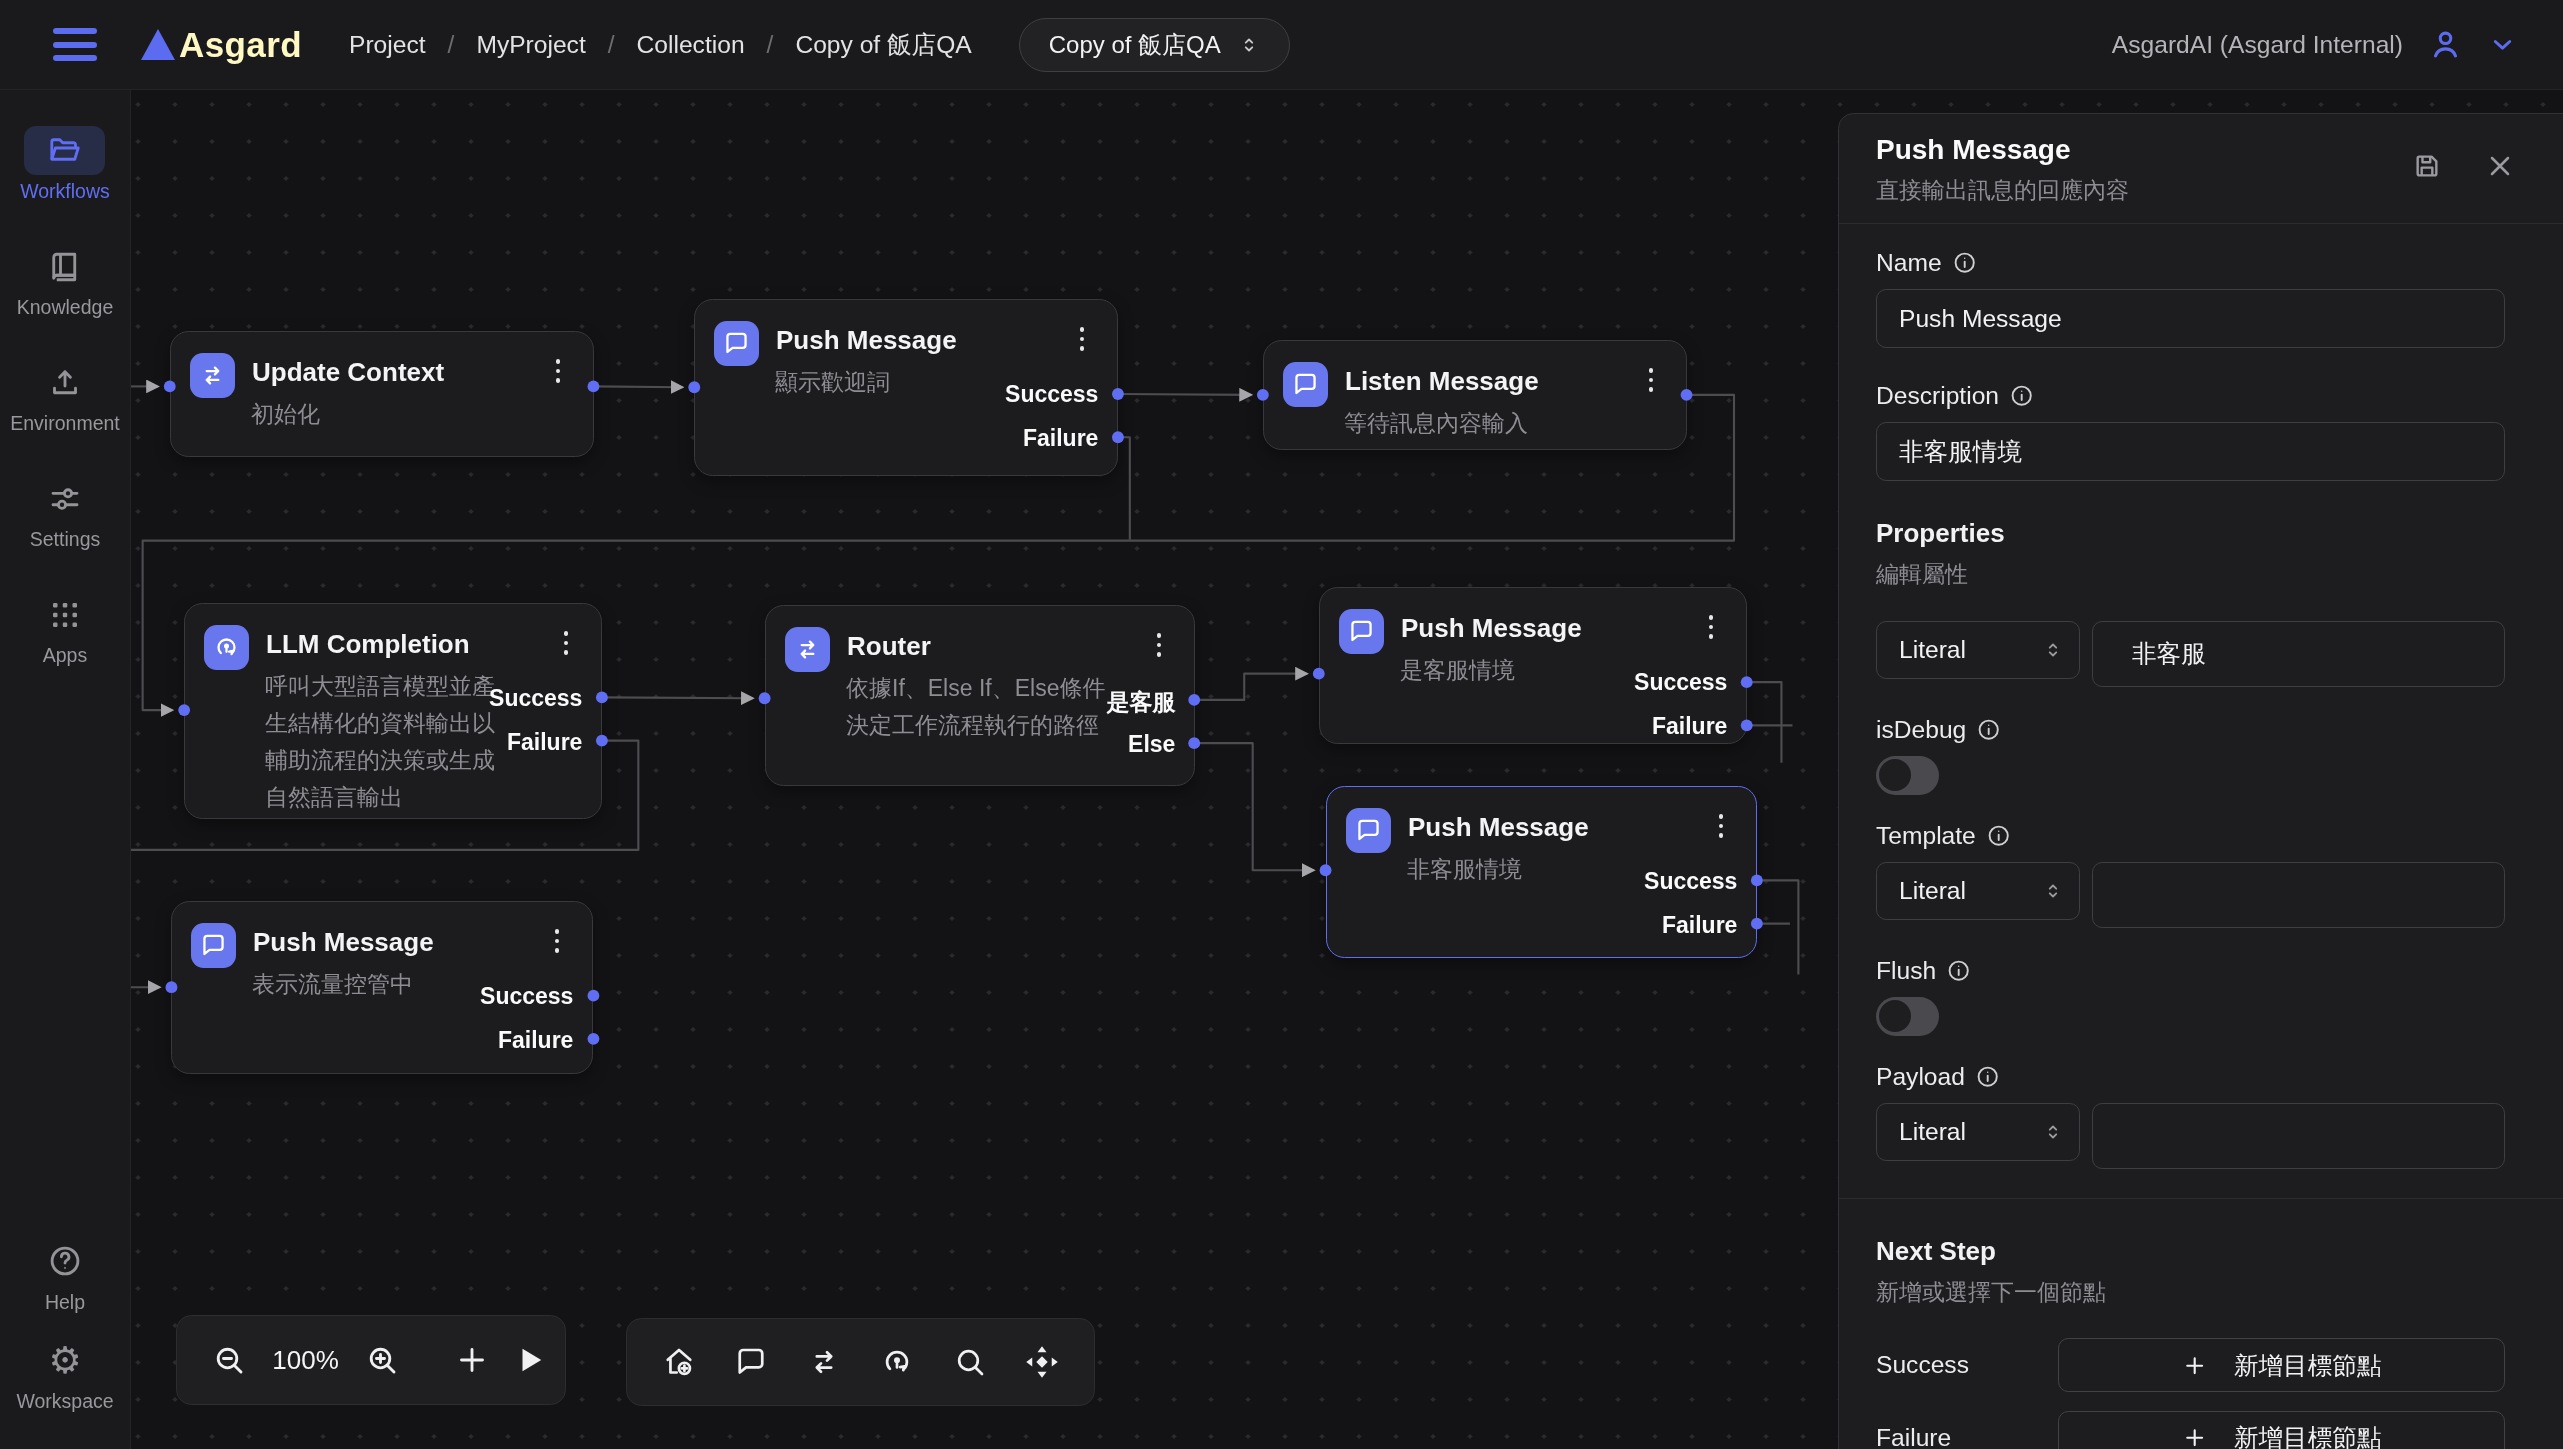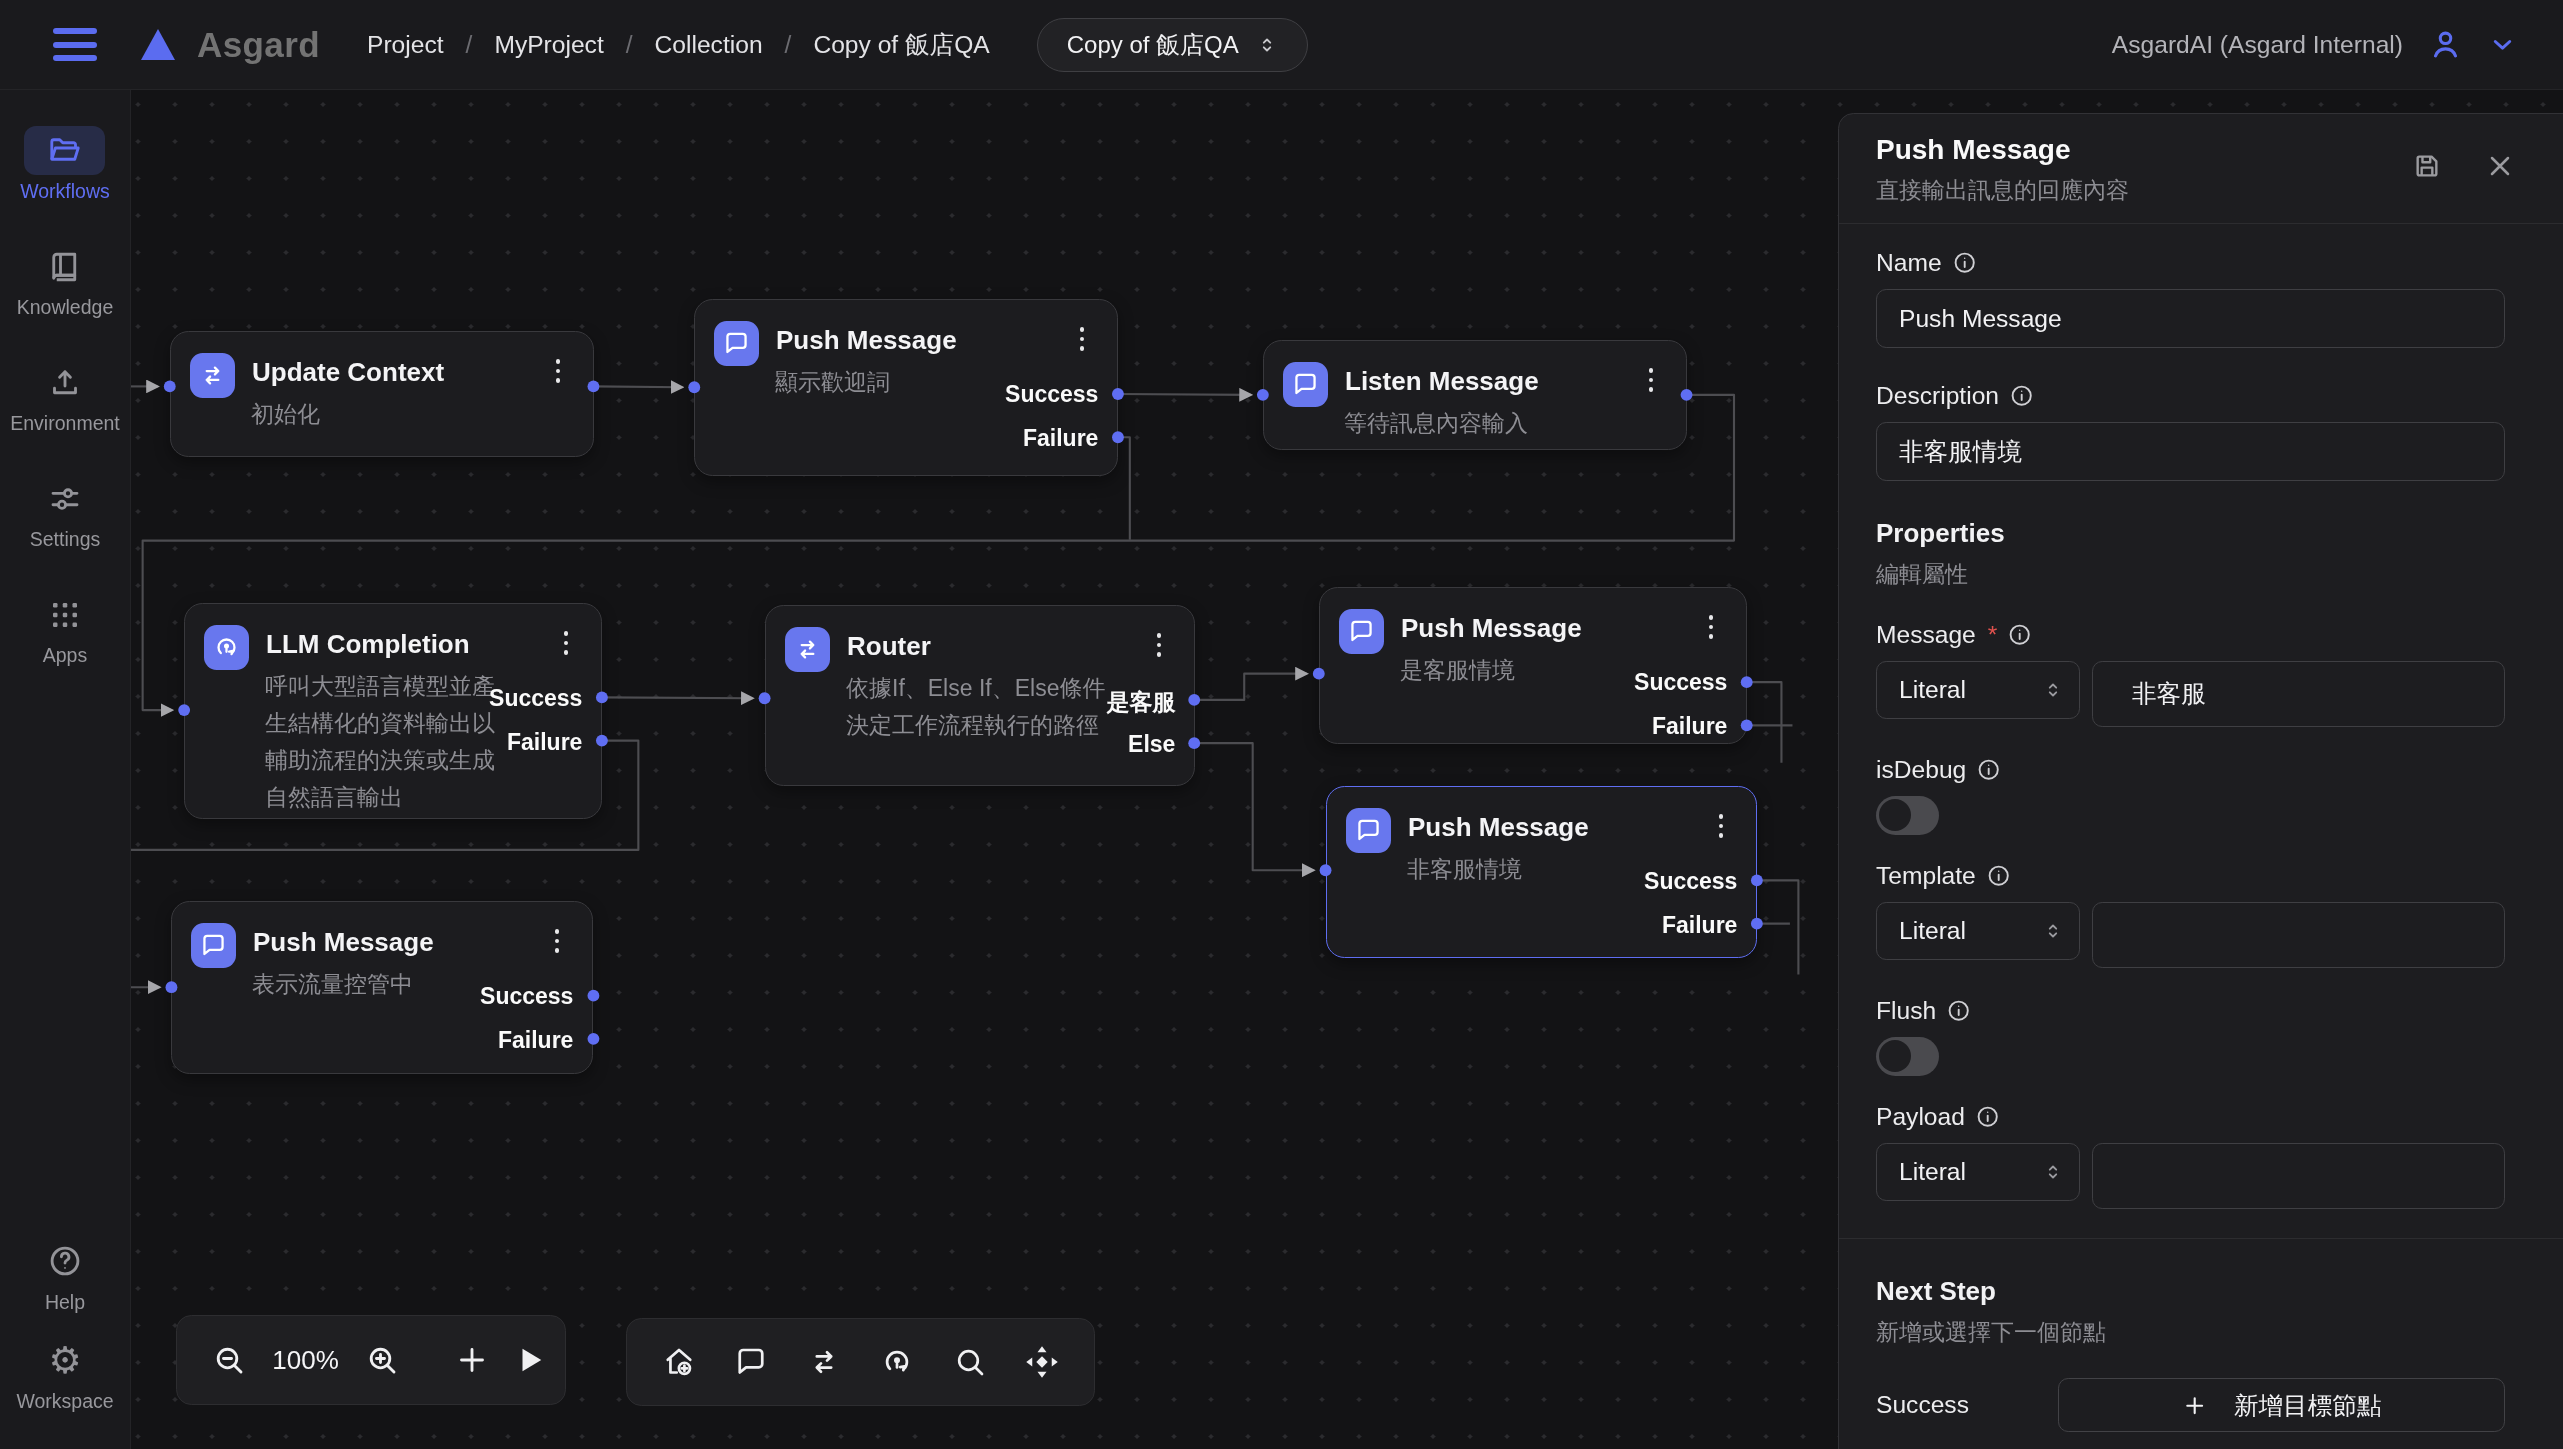--- a/index.html
+++ b/index.html
@@ -48,21 +48,21 @@
   .tb-btn { display:flex; align-items:center; justify-content:center; cursor:pointer; }
   .tb-nodes { left:626px; top:1318px; width:469px; height:88px; justify-content:space-around; padding:0 15.3px; }
 
   
   .navbar { position:absolute; left:0; top:0; width:2563px; height:90px; background:#1a1a1d;
     border-bottom:0.8px solid #242427; display:flex; align-items:center; z-index:6; }
   .burger { width:44px; margin-left:53px; display:flex; flex-direction:column; gap:7.6px; cursor:pointer; }
   .burger i { height:6px; border-radius:3.4px; background:#5b6cf0; }
   .logo-tri { width:0; height:0; border-left:17px solid transparent; border-right:17px solid transparent;
     border-bottom:31px solid #5b6cf0; margin-left:44px; }
-  .brand { font-size:35px; font-weight:700; color:#737373; margin-left:22px; letter-spacing:0.4px; }
+  .brand { font-size:35px; font-weight:700; color:#fef9c3; margin-left:4px; letter-spacing:0.4px; }
   .crumbs { display:flex; align-items:center; gap:22px; margin-left:47px; font-size:24.6px; color:#e3e3e6; }
   .crumbs .sep { color:#6c6c71; }
   .wf-select { margin-left:47px; height:54px; border:1.3px solid #3f3f43; background:#222225;
     border-radius:27px; display:flex; align-items:center; gap:17px; padding:0 29px; font-size:24px; color:#f2f2f4; cursor:pointer; }
   .wf-select svg { width:22px; height:22px; color:#c9c9cd; }
   .nav-right { margin-left:auto; margin-right:46px; display:flex; align-items:center; gap:24px; }
   .account { font-size:24.6px; color:#b4b4b9; }
   .nav-right svg { width:37px; height:37px; color:#5b6cf0; }
   .nav-right .chev { width:29px; height:29px; }
 
@@ -521,29 +521,20 @@
           <circle cx="12" cy="12" r="8.6"></circle>
           <path d="M12 11v5"></path>
           <circle cx="12" cy="7.9" r="0.7" fill="currentColor" stroke="none"></circle>
         </svg>
     </div>
     <input class="t-input mb-sec" value="非客服情境" style="">
 
     <div class="sec-title">Properties</div>
     <div class="sec-sub">編輯屬性</div>
 
-    <div class="f-label">
-      <span>Message</span>
-        <span class="req">*</span>
-      <svg viewBox="0 0 24 24" fill="none" stroke="currentColor" stroke-width="1.8" stroke-linecap="round">
-          <circle cx="12" cy="12" r="8.6"></circle>
-          <path d="M12 11v5"></path>
-          <circle cx="12" cy="7.9" r="0.7" fill="currentColor" stroke="none"></circle>
-        </svg>
-    </div>
     <div class="row2">
       <div class="sel">
         <span>Literal</span>
         <svg viewBox="0 0 24 24" fill="none" stroke="currentColor" stroke-width="2" stroke-linecap="round" stroke-linejoin="round">
             <path d="M8.5 9.5 12 6l3.5 3.5M8.5 14.5 12 18l3.5-3.5"></path>
           </svg>
       </div>
       <input class="t-input" value="非客服" style="">
     </div>
 

